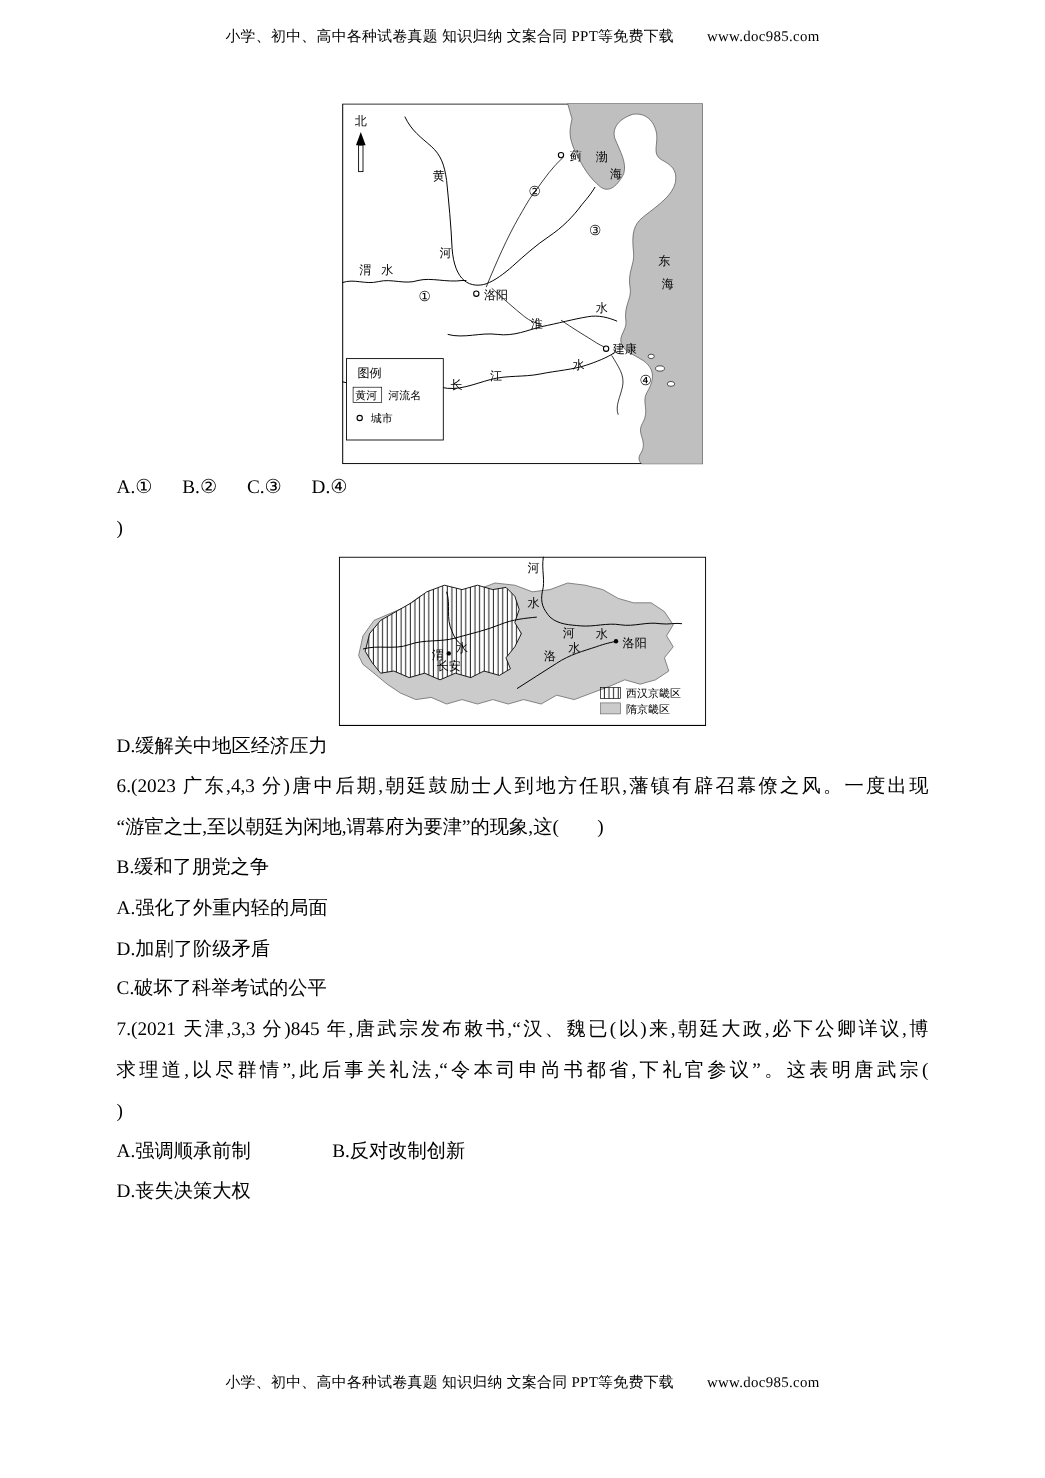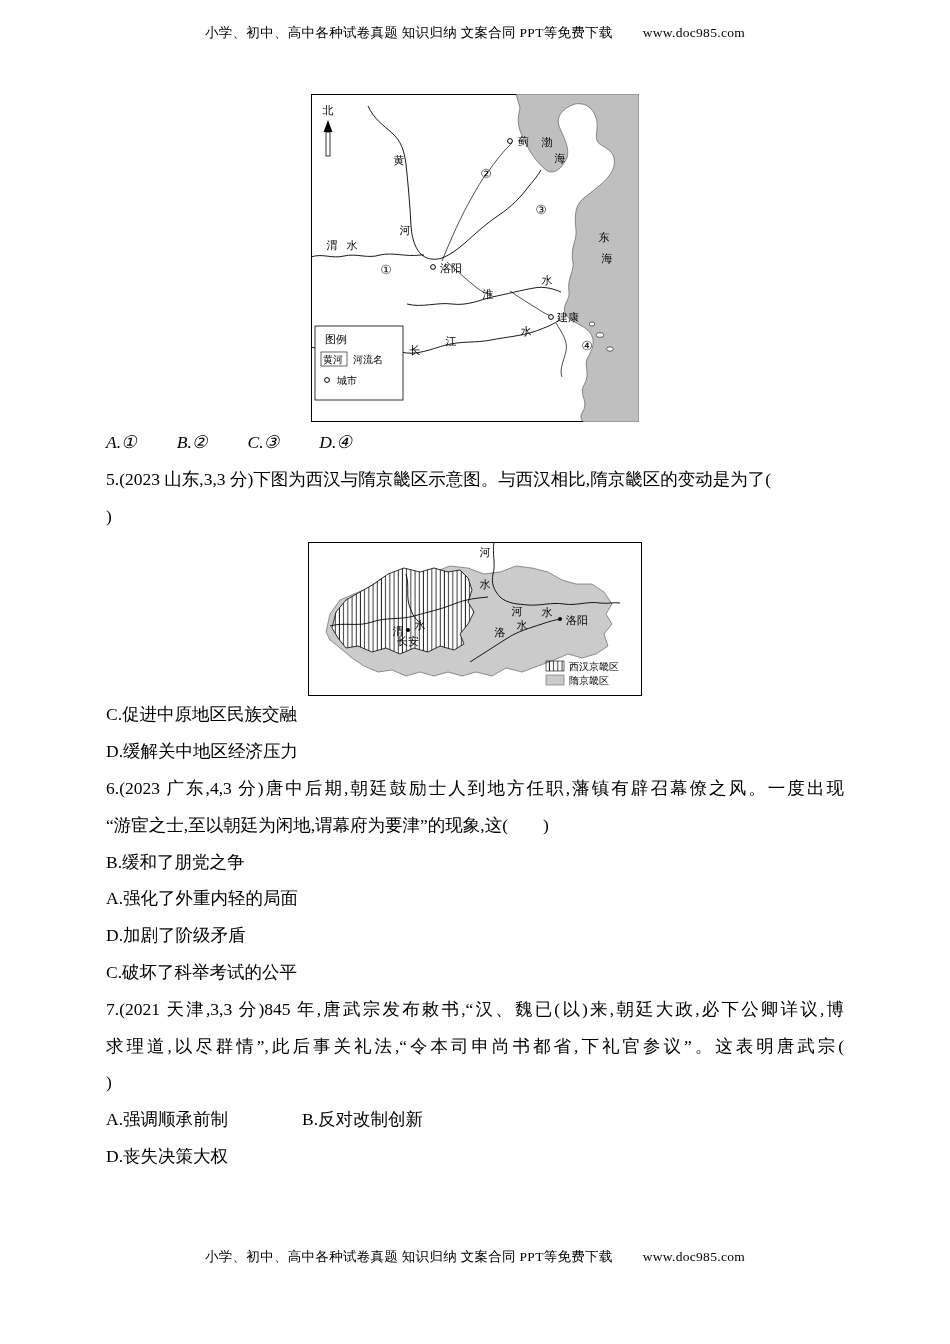--- a/index.html
+++ b/index.html
@@ -10,21 +10,21 @@
           font-size:13.5px; letter-spacing:0.3px; white-space:nowrap; color:#000; }
   .doc-header { top:24px; }
   .doc-footer { top:1248px; }
   .doc-header .url, .doc-footer .url { margin-left:30px; }
   .content { position:absolute; top:88px; left:106px; width:738px; }
   .fig { display:flex; justify-content:center; }
   .fig.map1 { margin:6px 0 2px; }
   .fig.map2 { margin:8px 0 0; }
   .line { font-size:17.5px; line-height:36.8px; white-space:nowrap; }
   .line.just { white-space:normal; text-align:justify; text-align-last:justify; }
-  .inline-opts { display:flex; gap:40px;font-style:italic; }
+  .inline-opts { display:flex; gap:27px; }
   .two-col { display:flex; }
   .two-col .col1 { width:196px; }
   svg { display:block; }
   svg text { fill:#000; font-family:inherit; }
   .map-border { fill:#fff; stroke:#000; stroke-width:1; }
   .sea { fill:#bfbfbf; stroke:#4a4a4a; stroke-width:0.6; }
   .island { fill:#fff; stroke:#000; stroke-width:0.6; }
   .river { fill:none; stroke:#000; stroke-width:0.9; }
   .canal { fill:none; stroke:#000; stroke-width:0.7; }
   .city-circle { fill:#fff; stroke:#000; stroke-width:1; }
@@ -118,21 +118,20 @@
       </svg>
     </div>
 
     <div class="line inline-opts">
       <span>A.①</span>
       <span>B.②</span>
       <span>C.③</span>
       <span>D.④</span>
     </div>
 
-    <div class="line">5.(2023 山东,3,3 分)下图为西汉与隋京畿区示意图。与西汉相比,隋京畿区的变动是为了(</div>
     <div class="line">)</div>
 
     <div class="fig map2">
       <svg width="334" height="154" viewBox="0 0 334 154">
         <defs>
           <pattern id="hatchPat" width="4.2" height="4.2" patternUnits="userSpaceOnUse">
             <path d="M2,0 V4.2" stroke="#000" stroke-width="0.8"></path>
           </pattern>
         </defs>
         <rect class="map-border" x="0.5" y="0.5" width="333" height="153"></rect>
@@ -169,21 +168,20 @@
         <circle class="city-dot" cx="252" cy="77" r="2"></circle>
         <text class="lbl" x="258" y="82">洛阳</text>
 
         <rect x="238" y="119" width="18" height="10" fill="url(#hatchPat)" stroke="#000" stroke-width="0.6"></rect>
         <text class="lbl-s" x="261" y="128">西汉京畿区</text>
         <rect x="238" y="133" width="18" height="10" fill="#cbcbcb" stroke="#666" stroke-width="0.6"></rect>
         <text class="lbl-s" x="261" y="142">隋京畿区</text>
       </svg>
     </div>
 
-    <div class="line">C.促进中原地区民族交融</div>
     <div class="line">D.缓解关中地区经济压力</div>
 
     <div class="line just">6.(2023 广东,4,3 分)唐中后期,朝廷鼓励士人到地方任职,藩镇有辟召幕僚之风。一度出现</div>
     <div class="line">“游宦之士,至以朝廷为闲地,谓幕府为要津”的现象,这(　　)</div>
     <div class="line">B.缓和了朋党之争</div>
     <div class="line">A.强化了外重内轻的局面</div>
     <div class="line">D.加剧了阶级矛盾</div>
     <div class="line">C.破坏了科举考试的公平</div>
 
     <div class="line just">7.(2021 天津,3,3 分)845 年,唐武宗发布敕书,“汉、魏已(以)来,朝廷大政,必下公卿详议,博</div>

